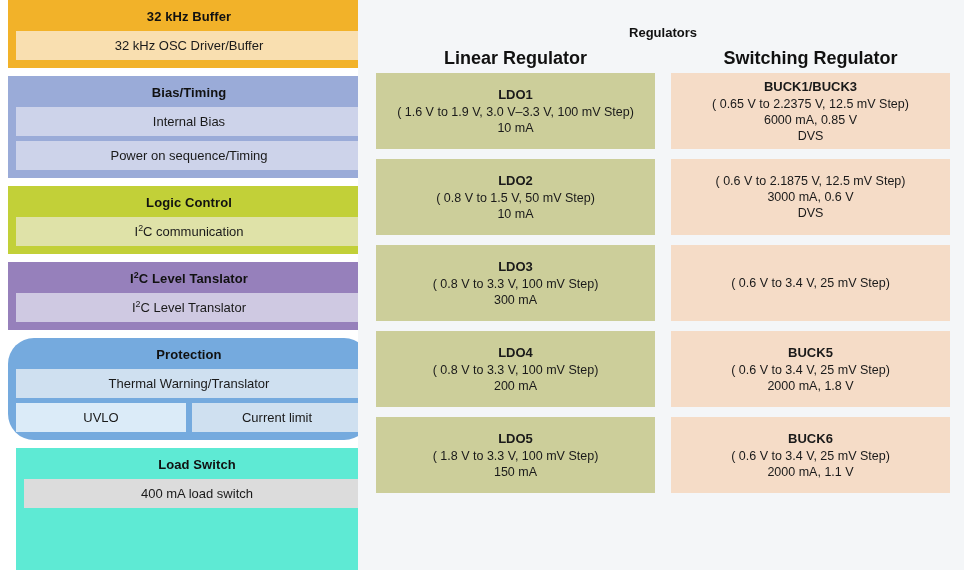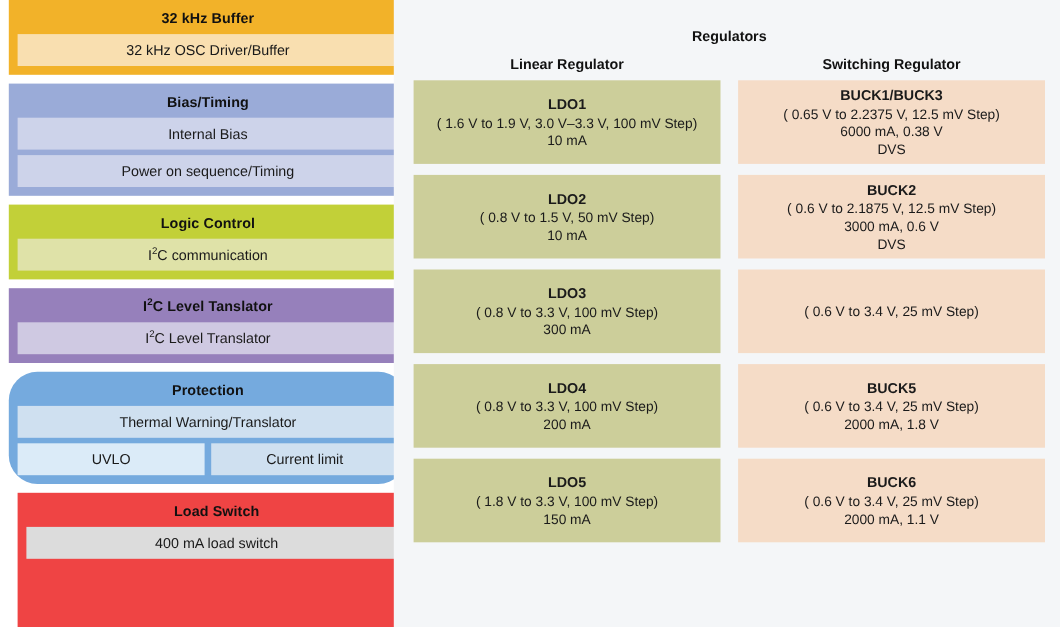--- a/index.html
+++ b/index.html
@@ -89,21 +89,21 @@
   .blk-logic      { background: #c2d038; }
   .blk-logic .sub-box { background: #dfe2a8; }
 
   .blk-i2c        { background: #9680bb; }
   .blk-i2c .sub-box { background: #cfc9e2; }
 
   .blk-prot       { background: #75aade; border-radius: 26px; }
   .blk-prot .sub-box { background: #cfe0f0; }
   .blk-prot .sub-box.light { background: #dbebf8; }
 
-  .blk-load       { background: #ef4444; margin-left: 16px; }
+  .blk-load       { background: #5eead4; margin-left: 16px; }
   .blk-load .sub-box { background: #dcdcdc; }
 
   
   .right-panel {
     flex: 1 1 auto;
     background: #f4f6f8;
     box-sizing: border-box;
     padding: 6px 14px 10px 18px;
     display: flex;
     flex-direction: column;
@@ -121,21 +121,21 @@
 
   .col-heads {
     display: flex;
     gap: 16px;
     padding-bottom: 6px;
   }
   .col-head {
     flex: 1 1 0;
     text-align: center;
     font-weight: bold;
-    font-size: 13px;
+    font-size: 18px;
     line-height: 17px;
     color: #111111;
   }
 
   .reg-grid {
     display: flex;
     gap: 16px;
     flex: 1 1 auto;
   }
   .reg-col {
@@ -247,25 +247,24 @@
           <div class="reg-box reg-ldo">
             <div class="name">LDO5</div>
             <div class="line">( 1.8 V to 3.3 V, 100 mV Step)</div>
             <div class="line">150 mA</div>
           </div>
         </div>
       <div class="reg-col" id="col-switching">
           <div class="reg-box reg-buck">
             <div class="name">BUCK1/BUCK3</div>
             <div class="line">( 0.65 V to 2.2375 V, 12.5 mV Step)</div>
-            <div class="line">6000 mA, 0.38 V</div>
+            <div class="line">6000 mA, 0.85 V</div>
             <div class="line">DVS</div>
           </div>
           <div class="reg-box reg-buck">
-            <div class="name">BUCK2</div>
             <div class="line">( 0.6 V to 2.1875 V, 12.5 mV Step)</div>
             <div class="line">3000 mA, 0.6 V</div>
             <div class="line">DVS</div>
           </div>
           <div class="reg-box reg-buck">
             <div class="line">( 0.6 V to 3.4 V, 25 mV Step)</div>
           </div>
           <div class="reg-box reg-buck">
             <div class="name">BUCK5</div>
             <div class="line">( 0.6 V to 3.4 V, 25 mV Step)</div>

